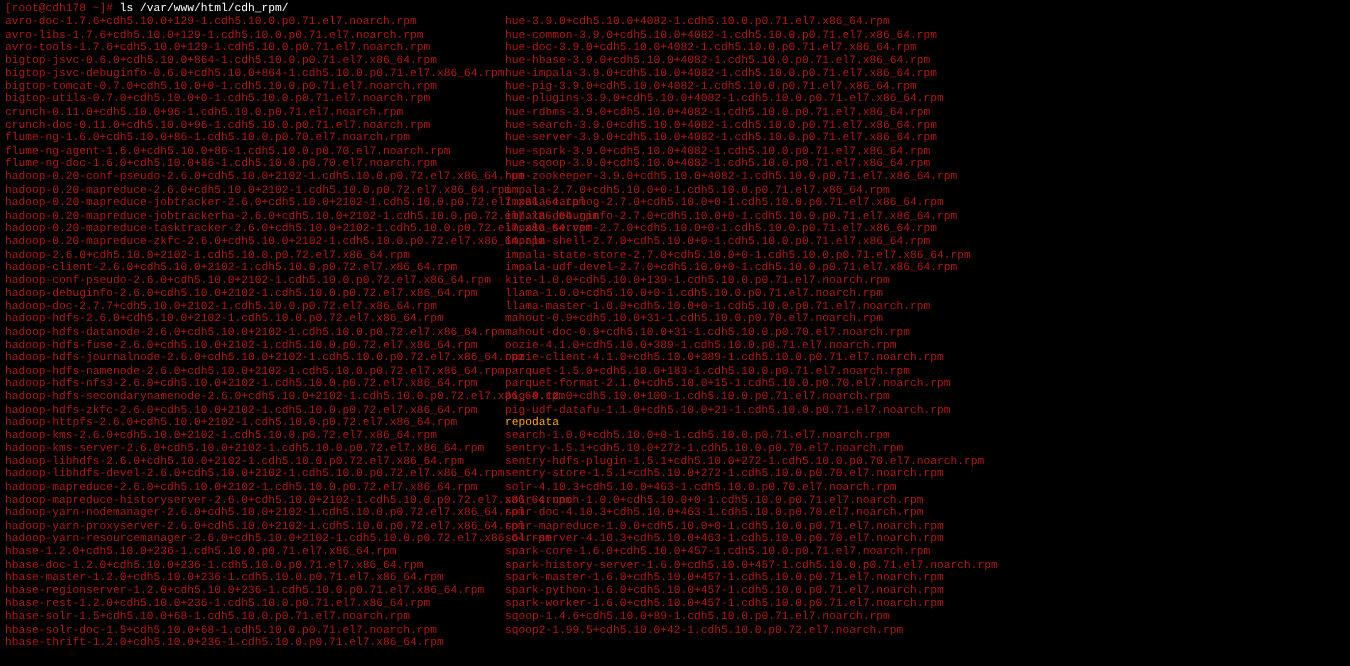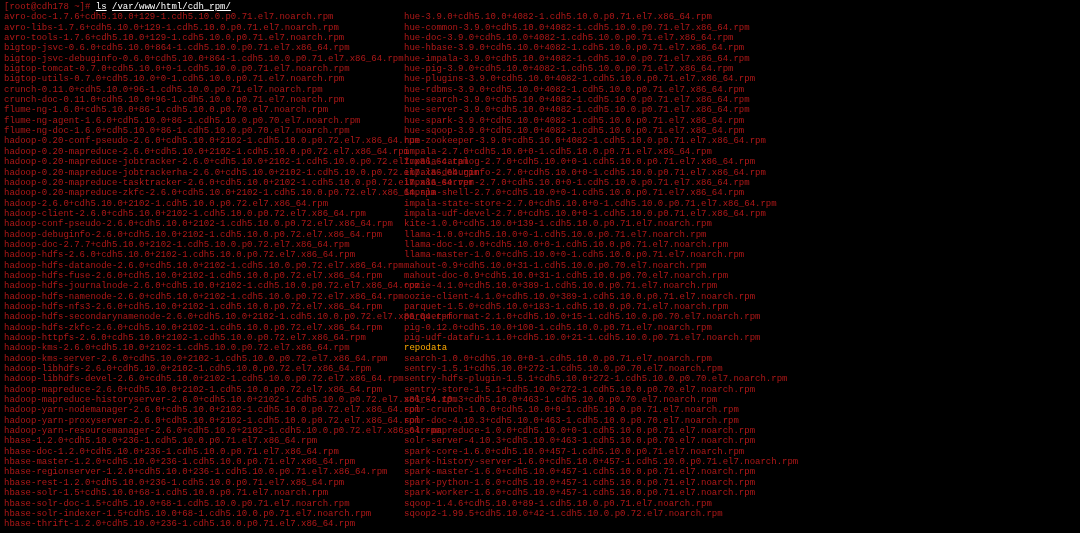--- a/index.html
+++ b/index.html
@@ -19,21 +19,20 @@
     }
     .prompt-line {
       white-space: nowrap;
     }
     .prompt-user {
       color: #b01818;
       text-align: center;
     }
     .prompt-path {
       color: #ffffff;
-      text-decoration: underline;
     }
     .listing {
       display: flex;
       gap: 0;
     }
     .col {
       display: flex;
       flex-direction: column;
     }
     .col1 {
@@ -102,21 +101,20 @@
       <div class="file">hadoop-yarn-nodemanager-2.6.0+cdh5.10.0+2102-1.cdh5.10.0.p0.72.el7.x86_64.rpm</div>
       <div class="file">hadoop-yarn-proxyserver-2.6.0+cdh5.10.0+2102-1.cdh5.10.0.p0.72.el7.x86_64.rpm</div>
       <div class="file">hadoop-yarn-resourcemanager-2.6.0+cdh5.10.0+2102-1.cdh5.10.0.p0.72.el7.x86_64.rpm</div>
       <div class="file">hbase-1.2.0+cdh5.10.0+236-1.cdh5.10.0.p0.71.el7.x86_64.rpm</div>
       <div class="file">hbase-doc-1.2.0+cdh5.10.0+236-1.cdh5.10.0.p0.71.el7.x86_64.rpm</div>
       <div class="file">hbase-master-1.2.0+cdh5.10.0+236-1.cdh5.10.0.p0.71.el7.x86_64.rpm</div>
       <div class="file">hbase-regionserver-1.2.0+cdh5.10.0+236-1.cdh5.10.0.p0.71.el7.x86_64.rpm</div>
       <div class="file">hbase-rest-1.2.0+cdh5.10.0+236-1.cdh5.10.0.p0.71.el7.x86_64.rpm</div>
       <div class="file">hbase-solr-1.5+cdh5.10.0+68-1.cdh5.10.0.p0.71.el7.noarch.rpm</div>
       <div class="file">hbase-solr-doc-1.5+cdh5.10.0+68-1.cdh5.10.0.p0.71.el7.noarch.rpm</div>
-      <div class="file">hbase-solr-indexer-1.5+cdh5.10.0+68-1.cdh5.10.0.p0.71.el7.noarch.rpm</div>
       <div class="file">hbase-thrift-1.2.0+cdh5.10.0+236-1.cdh5.10.0.p0.71.el7.x86_64.rpm</div>
     </div>
   <div class="col col2" id="col2">
       <div class="file">hue-3.9.0+cdh5.10.0+4082-1.cdh5.10.0.p0.71.el7.x86_64.rpm</div>
       <div class="file">hue-common-3.9.0+cdh5.10.0+4082-1.cdh5.10.0.p0.71.el7.x86_64.rpm</div>
       <div class="file">hue-doc-3.9.0+cdh5.10.0+4082-1.cdh5.10.0.p0.71.el7.x86_64.rpm</div>
       <div class="file">hue-hbase-3.9.0+cdh5.10.0+4082-1.cdh5.10.0.p0.71.el7.x86_64.rpm</div>
       <div class="file">hue-impala-3.9.0+cdh5.10.0+4082-1.cdh5.10.0.p0.71.el7.x86_64.rpm</div>
       <div class="file">hue-pig-3.9.0+cdh5.10.0+4082-1.cdh5.10.0.p0.71.el7.x86_64.rpm</div>
       <div class="file">hue-plugins-3.9.0+cdh5.10.0+4082-1.cdh5.10.0.p0.71.el7.x86_64.rpm</div>
@@ -128,21 +126,20 @@
       <div class="file">hue-zookeeper-3.9.0+cdh5.10.0+4082-1.cdh5.10.0.p0.71.el7.x86_64.rpm</div>
       <div class="file">impala-2.7.0+cdh5.10.0+0-1.cdh5.10.0.p0.71.el7.x86_64.rpm</div>
       <div class="file">impala-catalog-2.7.0+cdh5.10.0+0-1.cdh5.10.0.p0.71.el7.x86_64.rpm</div>
       <div class="file">impala-debuginfo-2.7.0+cdh5.10.0+0-1.cdh5.10.0.p0.71.el7.x86_64.rpm</div>
       <div class="file">impala-server-2.7.0+cdh5.10.0+0-1.cdh5.10.0.p0.71.el7.x86_64.rpm</div>
       <div class="file">impala-shell-2.7.0+cdh5.10.0+0-1.cdh5.10.0.p0.71.el7.x86_64.rpm</div>
       <div class="file">impala-state-store-2.7.0+cdh5.10.0+0-1.cdh5.10.0.p0.71.el7.x86_64.rpm</div>
       <div class="file">impala-udf-devel-2.7.0+cdh5.10.0+0-1.cdh5.10.0.p0.71.el7.x86_64.rpm</div>
       <div class="file">kite-1.0.0+cdh5.10.0+139-1.cdh5.10.0.p0.71.el7.noarch.rpm</div>
       <div class="file">llama-1.0.0+cdh5.10.0+0-1.cdh5.10.0.p0.71.el7.noarch.rpm</div>
-      <div class="file">llama-doc-1.0.0+cdh5.10.0+0-1.cdh5.10.0.p0.71.el7.noarch.rpm</div>
       <div class="file">llama-master-1.0.0+cdh5.10.0+0-1.cdh5.10.0.p0.71.el7.noarch.rpm</div>
       <div class="file">mahout-0.9+cdh5.10.0+31-1.cdh5.10.0.p0.70.el7.noarch.rpm</div>
       <div class="file">mahout-doc-0.9+cdh5.10.0+31-1.cdh5.10.0.p0.70.el7.noarch.rpm</div>
       <div class="file">oozie-4.1.0+cdh5.10.0+389-1.cdh5.10.0.p0.71.el7.noarch.rpm</div>
       <div class="file">oozie-client-4.1.0+cdh5.10.0+389-1.cdh5.10.0.p0.71.el7.noarch.rpm</div>
       <div class="file">parquet-1.5.0+cdh5.10.0+183-1.cdh5.10.0.p0.71.el7.noarch.rpm</div>
       <div class="file">parquet-format-2.1.0+cdh5.10.0+15-1.cdh5.10.0.p0.70.el7.noarch.rpm</div>
       <div class="file">pig-0.12.0+cdh5.10.0+100-1.cdh5.10.0.p0.71.el7.noarch.rpm</div>
       <div class="file">pig-udf-datafu-1.1.0+cdh5.10.0+21-1.cdh5.10.0.p0.71.el7.noarch.rpm</div>
       <div class="file dir">repodata</div>

